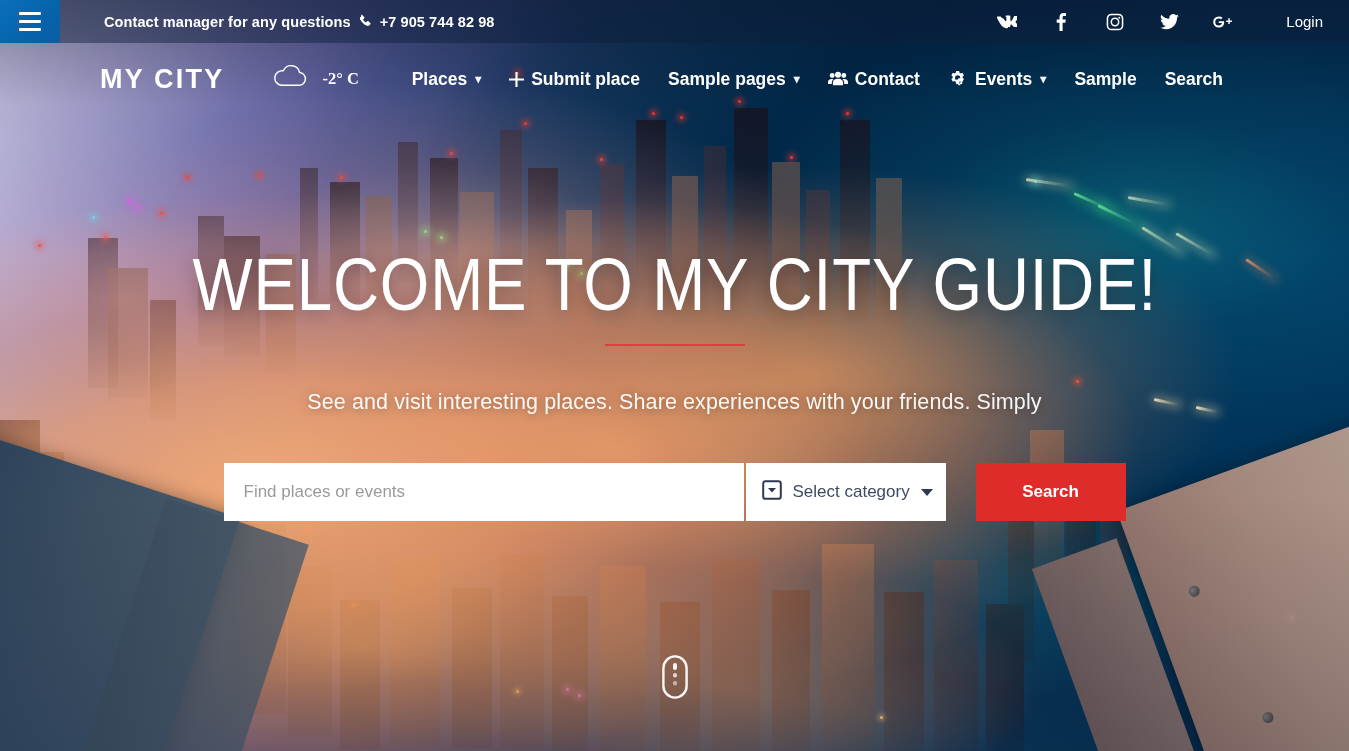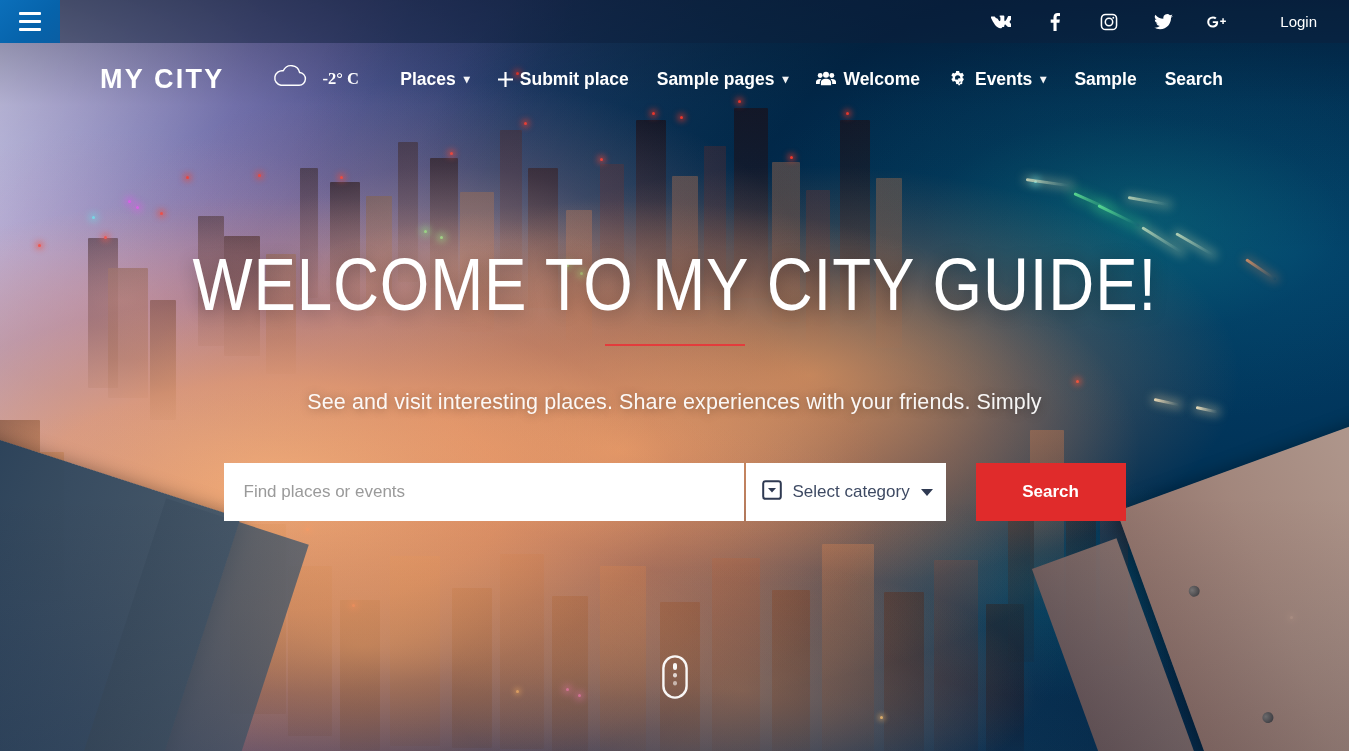--- a/index.html
+++ b/index.html
@@ -143,21 +143,21 @@
   .contact {
     margin-left: 44px;
     color: #fff; font-size: 14.5px; font-weight: 700;
     letter-spacing: .1px; white-space: nowrap;
     display: flex; align-items: center; gap: 7px;
   }
   .contact .phone-num { font-weight: 700; }
   .contact svg { display: block; }
   .topbar-right {
     margin-left: auto; display: flex; align-items: center;
-    padding-right: 24px; gap: 16px;
+    padding-right: 18px; gap: 16px;
   }
   .social {
     width: 38px; height: 43px;
     display: flex; align-items: center; justify-content: center;
     color: #fff; cursor: pointer; text-decoration: none;
   }
   .social svg { display:block; }
   .login-link {
     color: #fff; font-size: 15px; font-weight: 400;
     text-decoration: none; margin-left: 20px; padding: 0 8px;
@@ -392,20 +392,29 @@
 
   <div class="bg-layer bg-vignette"></div>
 
   <div class="topbar">
     <div class="burger">
       <span></span>
         <span></span>
         <span></span>
     </div>
 
+    <div class="contact">
+      <span>Contact manager for any questions</span>
+      <span>
+        <svg width="15" height="15" viewBox="0 0 16 16" fill="#fff">
+          <path d="M3.3 1.2c.4-.4 1-.4 1.4 0l1.9 1.9c.4.4.4 1 0 1.4l-1 1c-.2.2-.2.5-.1.7.5 1 1.6 2.1 2.6 2.6.2.1.5.1.7-.1l1-1c.4-.4 1-.4 1.4 0l1.9 1.9c.4.4.4 1 0 1.4l-.9.9c-.8.8-2 1-3 .5C6.4 11.1 4.1 8.8 2.4 6 1.9 5 2.1 3.8 2.9 3l.4-.4z"></path>
+        </svg>
+      </span>
+      <a class="phone-num" href="#" style="color:#fff;text-decoration:none;">+7 905 744 82 98</a>
+    </div>
 
     <div class="topbar-right">
       <a class="social" href="#">
         <svg width="20" height="14" viewBox="0 0 24 16" fill="#fff">
           <path d="M12.8 12.5h1.5s.5-.05.7-.3c.2-.23.2-.66.2-.66s-.03-2.1.95-2.4c.96-.3 2.2 2 3.5 2.9.98.67 1.72.52 1.72.52l3.5-.05s1.82-.11.96-1.55c-.07-.12-.5-1.05-2.57-2.97-2.17-2.02-1.88-1.69.73-5.18 1.6-2.13 2.24-3.43 2.04-3.98-.19-.53-1.36-.39-1.36-.39l-3.9.02s-.29-.04-.5.09c-.21.12-.34.42-.34.42s-.62 1.65-1.45 3.05c-1.74 2.96-2.44 3.12-2.73 2.94-.66-.43-.5-1.72-.5-2.64 0-2.86.43-4.05-.85-4.36-.42-.1-.73-.17-1.82-.18-1.4-.01-2.58.01-3.25.34-.45.22-.79.71-.58.74.26.03.85.16 1.16.58.4.55.39 1.78.39 1.78s.23 3.36-.53 3.78c-.52.29-1.24-.3-2.8-2.98C4.28 1.68 3.66-.06 3.66-.06s-.12-.29-.32-.44c-.25-.19-.6-.25-.6-.25L-1 -.72s-.58.02-.79.27c-.19.22-.02.68-.02.68s3.07 7.18 6.55 10.8c3.19 3.32 6.81 3.1 6.81 3.1z" transform="translate(1.5,2.2) scale(.95)"></path>
         </svg>
       </a>
       <a class="social" href="#">
         <svg width="16" height="18" viewBox="0 0 10 18" fill="#fff">
           <path d="M6.6 18V9.8h2.8l.4-3.2H6.6V4.5c0-.93.26-1.56 1.6-1.56H10V.13C9.7.09 8.7 0 7.55 0 5.13 0 3.48 1.48 3.48 4.2v2.4H.7v3.2h2.78V18z"></path>
@@ -466,21 +475,21 @@
         <span>
           <svg width="20" height="16" viewBox="0 0 22 16" fill="#fff">
             <circle cx="4.6" cy="4.2" r="2.7"></circle>
               <circle cx="17.4" cy="4.2" r="2.7"></circle>
             <circle cx="11" cy="3.4" r="3.3"></circle>
             <path d="M11 7.6c-3.1 0-5.6 1.8-5.6 4V15h11.2v-3.4c0-2.2-2.5-4-5.6-4z"></path>
             <path d="M4.3 7.9C1.9 7.9 0 9.3 0 11v2.6h4.2v-2c0-1.3.7-2.5 1.8-3.4a6.6 6.6 0 00-1.7-.3z"></path>
             <path d="M17.7 7.9c-.6 0-1.2.1-1.7.3 1.1.9 1.8 2.1 1.8 3.4v2H22V11c0-1.7-1.9-3.1-4.3-3.1z"></path>
           </svg>
         </span>
-        <span>Welcome</span>
+        <span>Contact</span>
       </a>
       <a class="nav-item" href="#">
         <span>
           <svg width="20" height="18" viewBox="0 0 22 20" fill="#fff">
             <path d="M8.9 1.1L8.6 3a6 6 0 00-1.5.85L5.3 3.1 3.6 6l1.5 1.2a6 6 0 000 1.7L3.6 10.1 5.3 13l1.8-.75c.45.35.96.64 1.5.85l.3 1.9h3.4l.3-1.9c.54-.2 1.05-.5 1.5-.85l1.8.75 1.7-2.9-1.5-1.2a6 6 0 000-1.7L17.6 6l-1.7-2.9-1.8.75a6 6 0 00-1.5-.85l-.3-1.9zm1.7 4.6a2.9 2.9 0 110 5.8 2.9 2.9 0 010-5.8z"></path>
             <path d="M18.1 12.2l-.2 1.25c-.33.12-.63.3-.9.5l-1.15-.5-1.1 1.9.95.8a3.9 3.9 0 000 1.05l-.95.8 1.1 1.9 1.15-.5c.27.21.57.38.9.5l.2 1.25h2.2l.2-1.25c.33-.12.63-.29.9-.5l1.15.5 1.1-1.9-.95-.8a3.9 3.9 0 000-1.05l.95-.8-1.1-1.9-1.15.5a3.6 3.6 0 00-.9-.5l-.2-1.25zm1.1 2.9a1.82 1.82 0 110 3.64 1.82 1.82 0 010-3.64z" transform="translate(-4.2,-1.2) scale(.86)"></path>
           </svg>
         </span>
         <span>Events</span>
         <span class="caret">▾</span>

